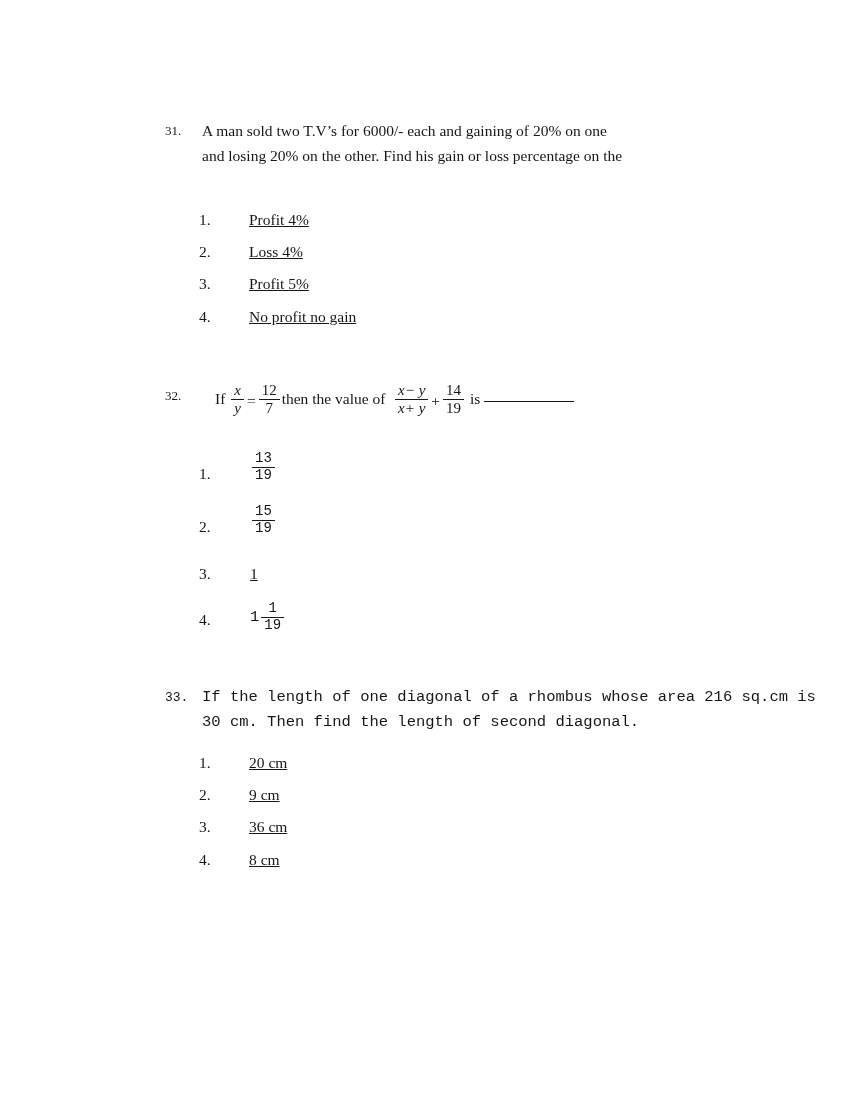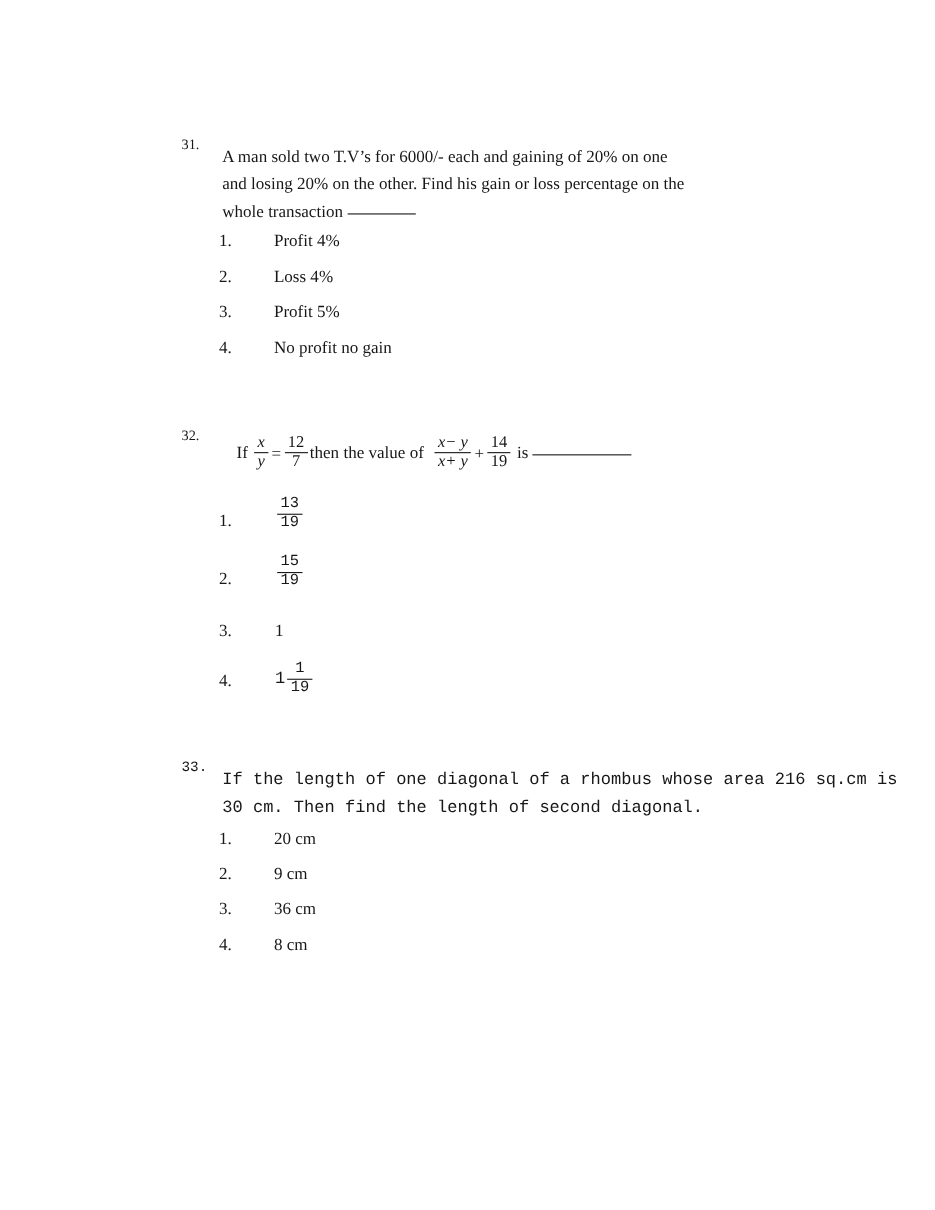--- a/index.html
+++ b/index.html
@@ -36,21 +36,21 @@
     position: absolute;
     left: 165px;
     top: 0;
     font-size: 13px;
     line-height: 25px;
     white-space: nowrap;
   }
   .q-body {
     position: absolute;
     left: 202px;
-    top: 12px;
+    top: 0;
     width: 496px;
     font-size: 15.5px;
     line-height: 25px;
     text-align: left;
   }
   .q-body .line { display: block; white-space: nowrap; }
 
   
   .blank {
     display: inline-block;
@@ -75,20 +75,21 @@
     font-size: 15.5px;
     line-height: 24px;
   }
   .opt-text {
     position: absolute;
     left: 249px;
     top: 0;
     font-size: 15.5px;
     line-height: 24px;
     white-space: nowrap;
+    text-decoration: underline;
   }
   .opt-text.math {
     left: 250px;
   }
 
   
   .mvar {
     font-style: italic;
   }
   .frac {
@@ -150,21 +151,20 @@
 <body>
 
 <div class="page">
 
   <div class="question" style="top:118px;">
     <div class="q-head" style="height:78px;">
       <span class="q-num">31.</span>
       <div class="q-body">
         <span class="line">A man sold two T.V’s for 6000/- each and gaining of 20% on one</span>
         <span class="line">and losing 20% on the other.  Find his gain or loss percentage on the</span>
-        <span class="line"><span>whole transaction</span><span class="blank short"></span></span>
       </div>
     </div>
   </div>
 
   <div class="opt" style="top:208px;">
     <span class="opt-num">1.</span>
     <span class="opt-text">Profit 4%</span>
   </div>
   <div class="opt" style="top:240px;">
     <span class="opt-num">2.</span>

